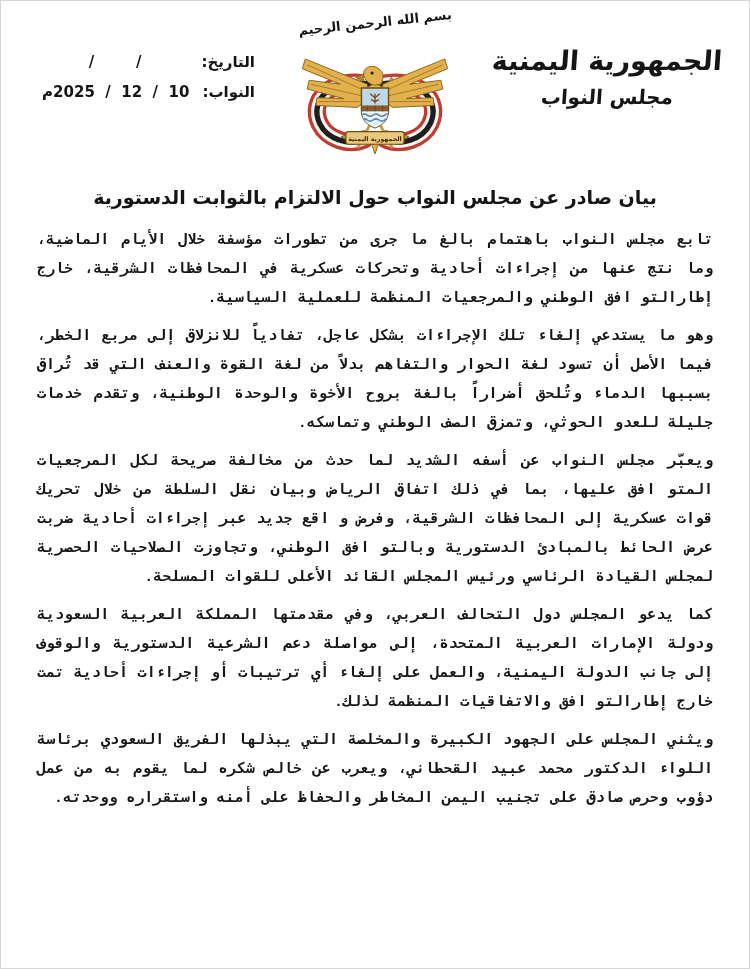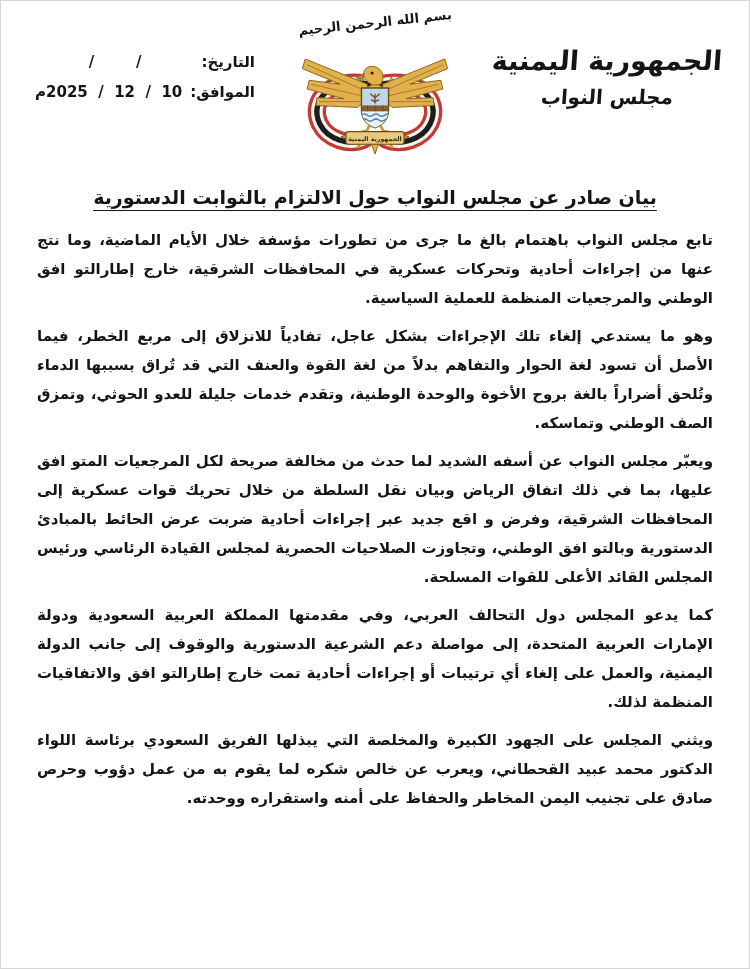--- a/index.html
+++ b/index.html
@@ -32,29 +32,29 @@
     font-size:15px; font-weight:bold;
   }
   .hrow{display:flex; align-items:flex-end; margin-bottom:10px; min-height:20px;}
   .hlabel{white-space:nowrap; margin-left:8px;}
   .hvalue{flex:1; text-align:center; white-space:pre;}
   .dotline{flex:1; border-bottom:2px dotted #777; height:13px; margin-left:4px; margin-bottom:3px;}
   
   .doc-title{margin-top:8px; text-align:center; direction:rtl;}
   .doc-title span{
     display:inline-block; font-size:19px; font-weight:bold; line-height:33px;
-    text-decoration:underline; text-underline-offset:6px; text-decoration-thickness:1px;
+    text-underline-offset:6px; text-decoration-thickness:1px;
   }
   
   .body-text{
     margin-top:12px; padding:0 36px; direction:rtl;
     font-size:15px; font-weight:bold; line-height:29px;
     text-align:justify; text-align-last:right;
   }
-  .body-text p{margin:9px 0 3px 0;}
+  .body-text p{margin:9px 0 3px 0;font-family:Liberation Mono, monospace;}
 </style>
 </head>
 <body>
 
 <div class="page">
 
   <div class="header">
 
     <div class="bismillah">بسم الله الرحمن الرحيم</div>
 
@@ -135,21 +135,21 @@
       <div class="org-title">الجمهورية اليمنية</div>
       <div class="org-subtitle">مجلس النواب</div>
     </div>
 
     <div class="fields">
       <div class="hrow">
         <span class="hlabel">التاريخ:</span>
         <span class="hvalue">/        /</span>
       </div>
       <div class="hrow">
-        <span class="hlabel">الموافق:</span>
+        <span class="hlabel">النواب:</span>
         <span class="hvalue">10  /  12  /  2025م</span>
       </div>
     </div>
   </div>
 
   <div class="doc-title">
     <span>بيان صادر عن مجلس النواب حول الالتزام بالثوابت الدستورية</span><br>
   </div>
 
   <div class="body-text">

